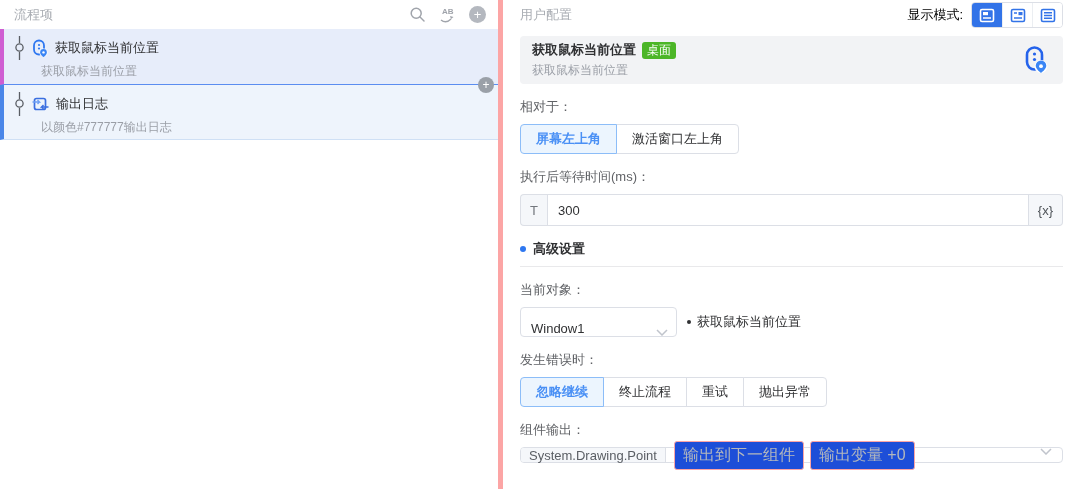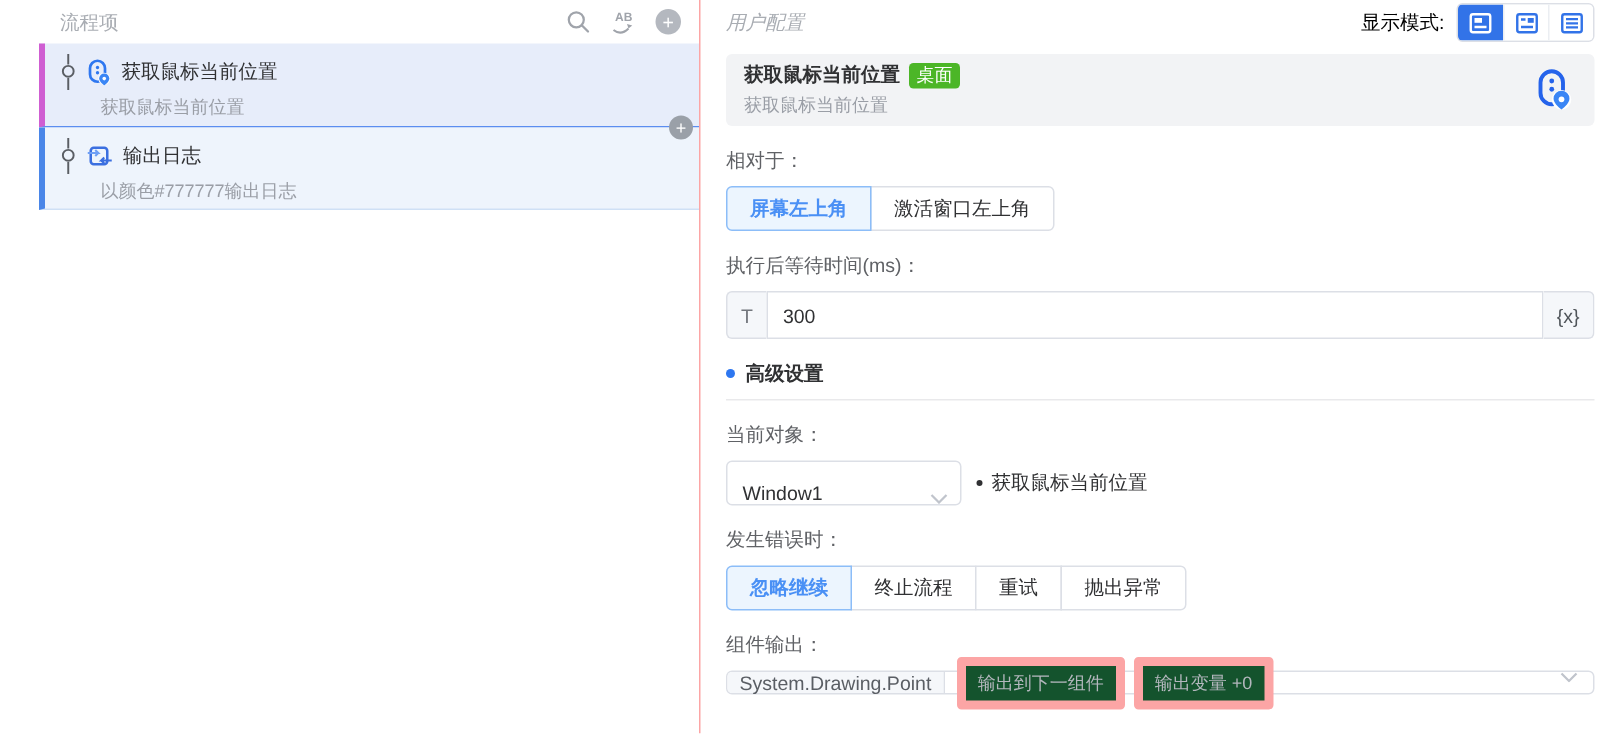--- a/index.html
+++ b/index.html
@@ -1,41 +1,41 @@
 <!DOCTYPE html>
 <html><head>
 <meta charset="utf-8">
 <style>
   * { margin:0; padding:0; box-sizing:border-box; }
   html,body { width:1075px; height:489px; overflow:hidden; background:#fff;
     font-family:"Liberation Sans","DejaVu Sans",sans-serif; font-size:13px; color:#333; }
   .app { display:flex; width:1075px; height:489px; }
 
   
-  .left { width:441px; height:100%; border-right:1px solid #fca5a5; position:relative; background:#fff;margin-left:26px; }
+  .left { width:503px; height:100%; border-right:5px solid #fca5a5; position:relative; background:#fff; }
   .lp-header { height:29px; display:flex; align-items:center; padding:0 12px 0 14px; }
   .lp-title { color:#a9adb3; font-size:13px; }
   .lp-icons { margin-left:auto; display:flex; align-items:center; gap:12px; }
   .icon-btn { display:inline-flex; align-items:center; justify-content:flex-end; cursor:pointer; }
   .plus-btn { width:17px; height:17px; border-radius:50%; background:#b4b8bf; color:#fff;
     display:inline-flex; align-items:center; justify-content:center; font-size:13px; line-height:1; cursor:pointer; }
   .item { padding:7px 10px 8px 10px; border-left:4px solid transparent; cursor:pointer; }
   .item1 { background:#e7edfa; border-left-color:#cf5ed2; border-bottom:1px solid #5b8df0; height:56px; }
   .item2 { background:#eef4fc; border-left-color:#4a86e8; border-bottom:1px solid #cfe0f5; height:55px; }
   .item-row { display:flex; align-items:center; gap:7px; }
   .item-title { color:#303133; font-size:13px; }
   .item-sub { color:#9a9ea6; font-size:12px; margin:3px 0 0 27px; }
   .plus-overlay { position:absolute; top:77px; right:4px; width:16px; height:16px; border-radius:50%;
     background:#9aa0a8; color:#fff; display:flex; align-items:center; justify-content:center;
     font-size:12px; line-height:1; z-index:3; cursor:pointer; }
 
   
   .right { flex:1; padding:0 12px 0 17px; }
   .rp-header { height:30px; display:flex; align-items:center; }
-  .rp-title { color:#a9adb3; font-size:13px;font-style:italic; }
+  .rp-title { color:#a9adb3; font-size:13px; }
   .dm { margin-left:auto; display:flex; align-items:center; gap:8px; }
   .dm-label { color:#000000; font-size:13px; }
   .seg { display:flex; border:1px solid #dcdfe6; border-radius:4px; overflow:hidden; background:#fff; }
   .seg .seg-btn { width:30px; height:24px; background:#fff; border:none; display:flex; align-items:center;
     justify-content:center; cursor:pointer; border-left:1px solid #ebeef2; }
   .seg .seg-btn:first-child { border-left:none; }
   .seg .seg-btn.active { background:#3273e8; }
 
   .card { margin-top:6px; background:#f2f3f5; border-radius:4px; height:48px; padding:7px 14px 7px 12px;
     display:flex; align-items:center; }
@@ -73,21 +73,21 @@
   .select .sel-text { color:#303133; font-size:13px; }
   .select .chev { margin-left:auto; display:flex; }
   .obj-hint { display:flex; align-items:center; gap:6px; color:#303133; font-size:13px; }
   .obj-hint .bullet { width:4px; height:4px; border-radius:50%; background:#303133; }
 
   .output-group { display:flex; margin-top:8px; height:16px;
     border:1px solid #dcdfe6; border-radius:4px; background:#fff; }
   .out-addon { background:#f5f7fa; border-right:1px solid #dcdfe6; height:100%; display:flex;
     align-items:center; padding:0 8px; color:#5a5e64; font-size:13px; border-radius:3px 0 0 3px; }
   .chips { display:flex; align-items:center; gap:6px; padding:0 8px; flex:1; }
-  .chip { border:6px solid #fca5a5; background:#14532d; color:#b3b7bd; font-size:12px;
+  .chip { border:1px solid #fca5a5; background:#1d4ed8; color:#b3b7bd; font-size:16px;
     padding:3px 8px; border-radius:3px; cursor:pointer; }
   .out-chev { padding-right:10px; display:flex; }
 </style>
 </head>
 <body>
 
 <div class="app">
 
   <aside class="left">
     <div class="lp-header">

